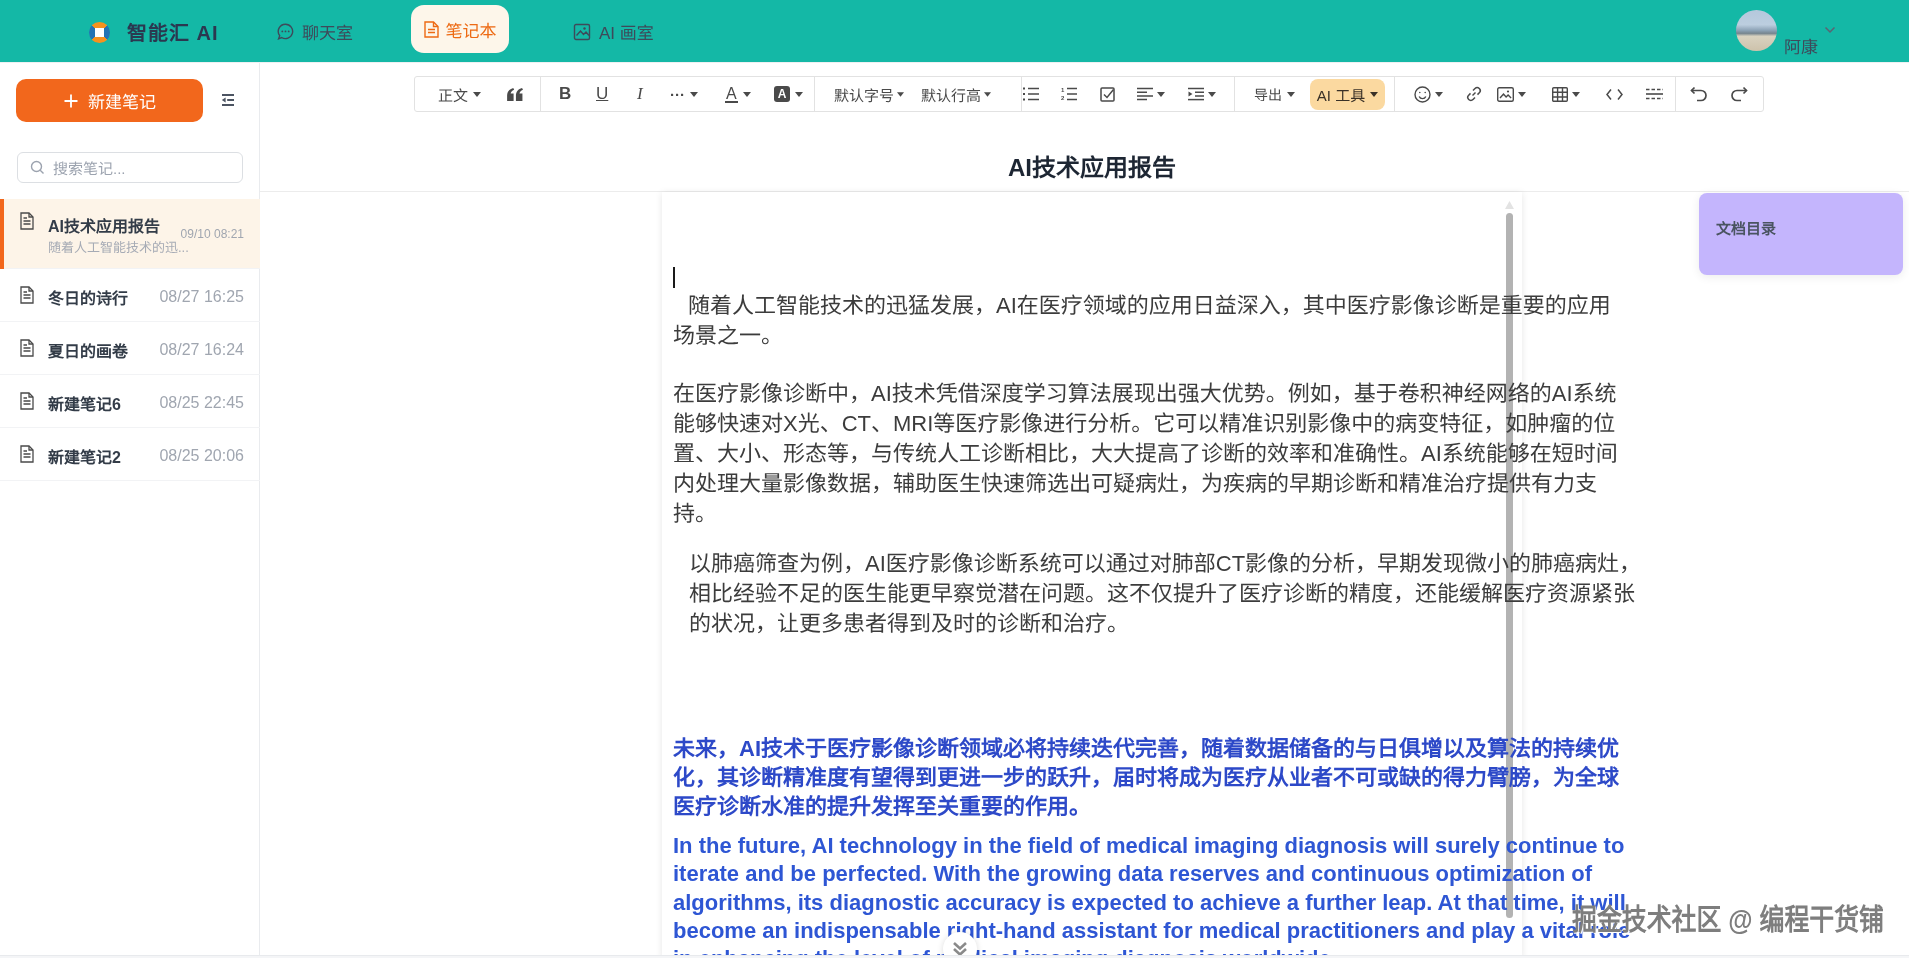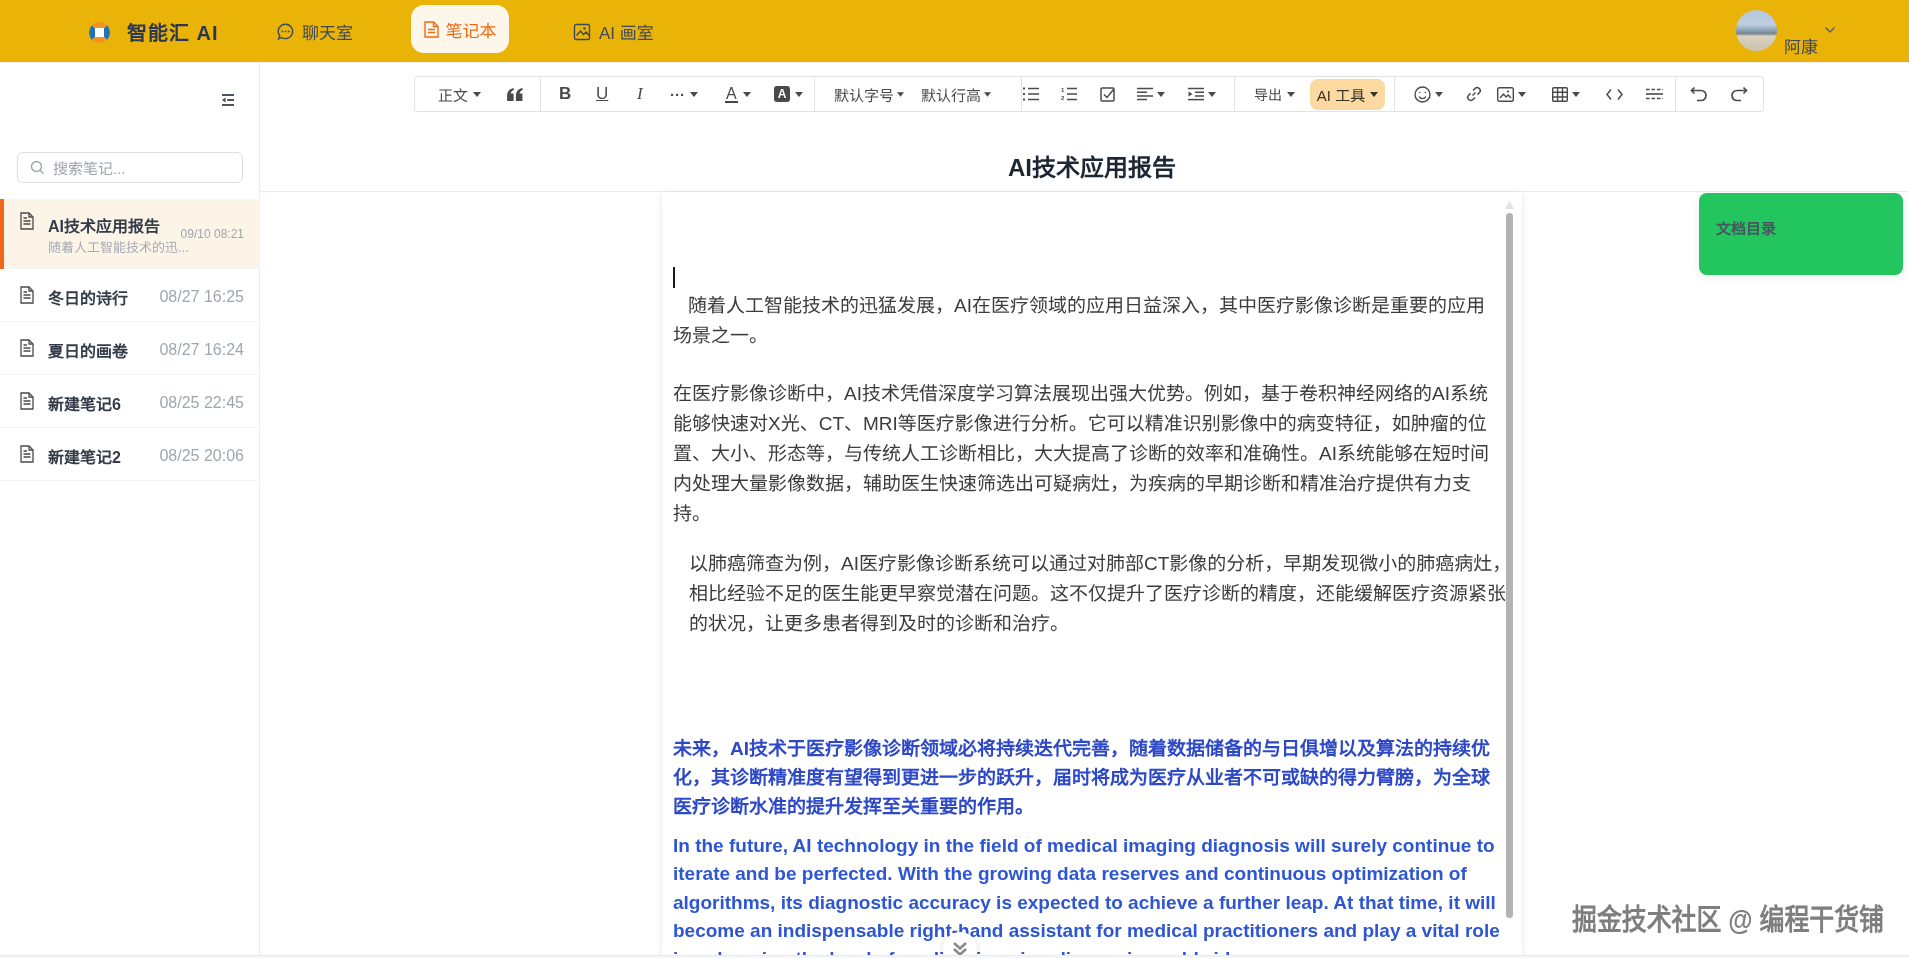--- a/index.html
+++ b/index.html
@@ -1,20 +1,20 @@
 <!DOCTYPE html>
 <html lang="zh-CN"><head>
 <meta charset="utf-8">
 <title>智能汇 AI</title>
 <style>
 *{margin:0;padding:0;box-sizing:border-box;}
 html,body{width:1909px;height:958px;overflow:hidden;background:#fff;
   font-family:"Liberation Sans",sans-serif;}
 
-#header{position:absolute;left:0;top:0;width:1909px;height:63px;background:#eab308;border-bottom:1px solid #eef0f2;}
+#header{position:absolute;left:0;top:0;width:1909px;height:63px;background:#14b8a6;border-bottom:1px solid #eef0f2;}
 #logo{position:absolute;left:89px;top:22px;width:21px;height:21px;border-radius:50%;
   background:conic-gradient(#f6921e 0 45deg,#2373b4 45deg 135deg,#f6921e 135deg 225deg,#2373b4 225deg 315deg,#f6921e 315deg 360deg);}
 #logo::after{content:"";position:absolute;left:6px;top:6px;width:9px;height:9px;background:#fff;}
 #brand{position:absolute;left:127px;top:17px;font-size:20px;font-weight:700;color:#2b3850;letter-spacing:1px;}
 .navitem{position:absolute;top:0;height:63px;display:flex;align-items:center;gap:8px;font-size:17px;color:#3e4a5a;}
 #nav-chat{left:277px;}
 #nav-note{left:411px;top:5px;height:48px;width:98px;background:#fdf6ea;border-radius:13px;
   display:flex;align-items:center;justify-content:center;gap:7px;color:#ed6a13;font-size:17px;}
 #nav-draw{left:573px;}
 #avatar{position:absolute;left:1736px;top:10px;width:41px;height:41px;border-radius:50%;
@@ -41,27 +41,27 @@
 #active .pv{position:absolute;left:48px;top:38px;font-size:13px;color:#a6abb5;}
 
 #tbar{position:absolute;left:414px;top:76px;width:1350px;height:36px;border:1px solid #e2e2e2;border-radius:3px;background:#fff;}
 .sep{position:absolute;top:0;width:1px;height:34px;background:#e2e2e2;}
 .titem{position:absolute;top:0;height:34px;display:flex;align-items:center;color:#4a4a4a;}
 #doctitle{position:absolute;left:662px;top:148px;width:860px;text-align:center;font-size:24px;font-weight:700;color:#1d2633;}
 #divider{position:absolute;left:260px;top:191px;width:1649px;height:1px;background:#ececec;}
 #page{position:absolute;left:662px;top:192px;width:860px;height:766px;background:#fff;box-shadow:0 1px 7px rgba(0,0,0,0.10);}
 #thumb{position:absolute;left:1506px;top:213px;width:7px;height:705px;border-radius:4px;background:#b3b3b3;}
 #caret{position:absolute;left:673px;top:267px;width:2px;height:21px;background:#1a1a1a;}
-.para{position:absolute;left:673px;width:840px;font-size:19px;line-height:30px;color:#3c3c3c;white-space:nowrap;}
+.para{position:absolute;left:673px;width:840px;font-size:22px;line-height:30px;color:#3c3c3c;white-space:nowrap;}
 #p1{top:291px;text-indent:15px;}
 #p2{top:379px;}
 #p3{top:549px;margin-left:16px;}
 #p4{top:734px;line-height:29px;font-weight:700;color:#2d49c8;}
 #p5{top:832px;line-height:28.3px;font-weight:700;color:#2e56d4;}
-#toc{position:absolute;left:1699px;top:193px;width:204px;height:82px;background:#22c55e;border-radius:8px;
+#toc{position:absolute;left:1699px;top:193px;width:204px;height:82px;background:#c4b5fd;border-radius:8px;
   box-shadow:0 2px 10px rgba(0,0,0,0.08);}
 #toc span{position:absolute;left:17px;top:24px;font-size:15px;font-weight:700;color:#4a5461;}
 #fab{position:absolute;left:943px;top:932px;width:34px;height:34px;border-radius:50%;background:#fff;
   box-shadow:0 1px 6px rgba(0,0,0,0.15);display:flex;align-items:center;justify-content:center;}
 #wm{position:absolute;left:1572px;top:895px;font-size:30px;font-weight:700;color:#7e7e7e;
   text-shadow:1px 1px 0 #ffffff;white-space:nowrap;transform:scaleX(0.83);transform-origin:left top;}
 #bottomline{position:absolute;left:0;top:955px;width:1909px;height:3px;background:#f4f5f7;border-top:1px solid #e8eaed;}
 svg{display:block;}
 </style>
 </head>
@@ -95,20 +95,26 @@
     <span>AI 画室</span>
   </div>
   <div id="avatar"></div>
   <div id="uname">阿康</div>
   <svg id="uchev" width="12" height="8" viewBox="0 0 12 8" fill="none" stroke="#5a6472" stroke-width="1.5">
     <path d="M1.5 1.5 L6 6 L10.5 1.5"></path>
   </svg>
 </div>
 
 <div id="sidebar">
+  <div id="newbtn">
+    <svg width="16" height="16" viewBox="0 0 16 16" stroke="#fff" stroke-width="1.8">
+        <path d="M8 1.5 V14.5 M1.5 8 H14.5"></path>
+      </svg>
+    <span>新建笔记</span>
+  </div>
   <svg id="collapse" width="14" height="12" viewBox="0 0 14 12">
     <path d="M1 1 H13 M1 11 H13 M6.2 6 H13" stroke="#4c5462" stroke-width="1.9" fill="none"></path>
     <path d="M4.6 3.6 L0.8 6 L4.6 8.4 z" fill="#4c5462"></path>
   </svg>
   <div id="search">
     <svg width="15" height="15" viewBox="0 0 15 15" fill="none" stroke="#9ca3af" stroke-width="1.4">
       <circle cx="6.5" cy="6.5" r="5"></circle>
         <path d="M10.2 10.2 L13.5 13.5"></path>
     </svg>
     <span>搜索笔记...</span>

